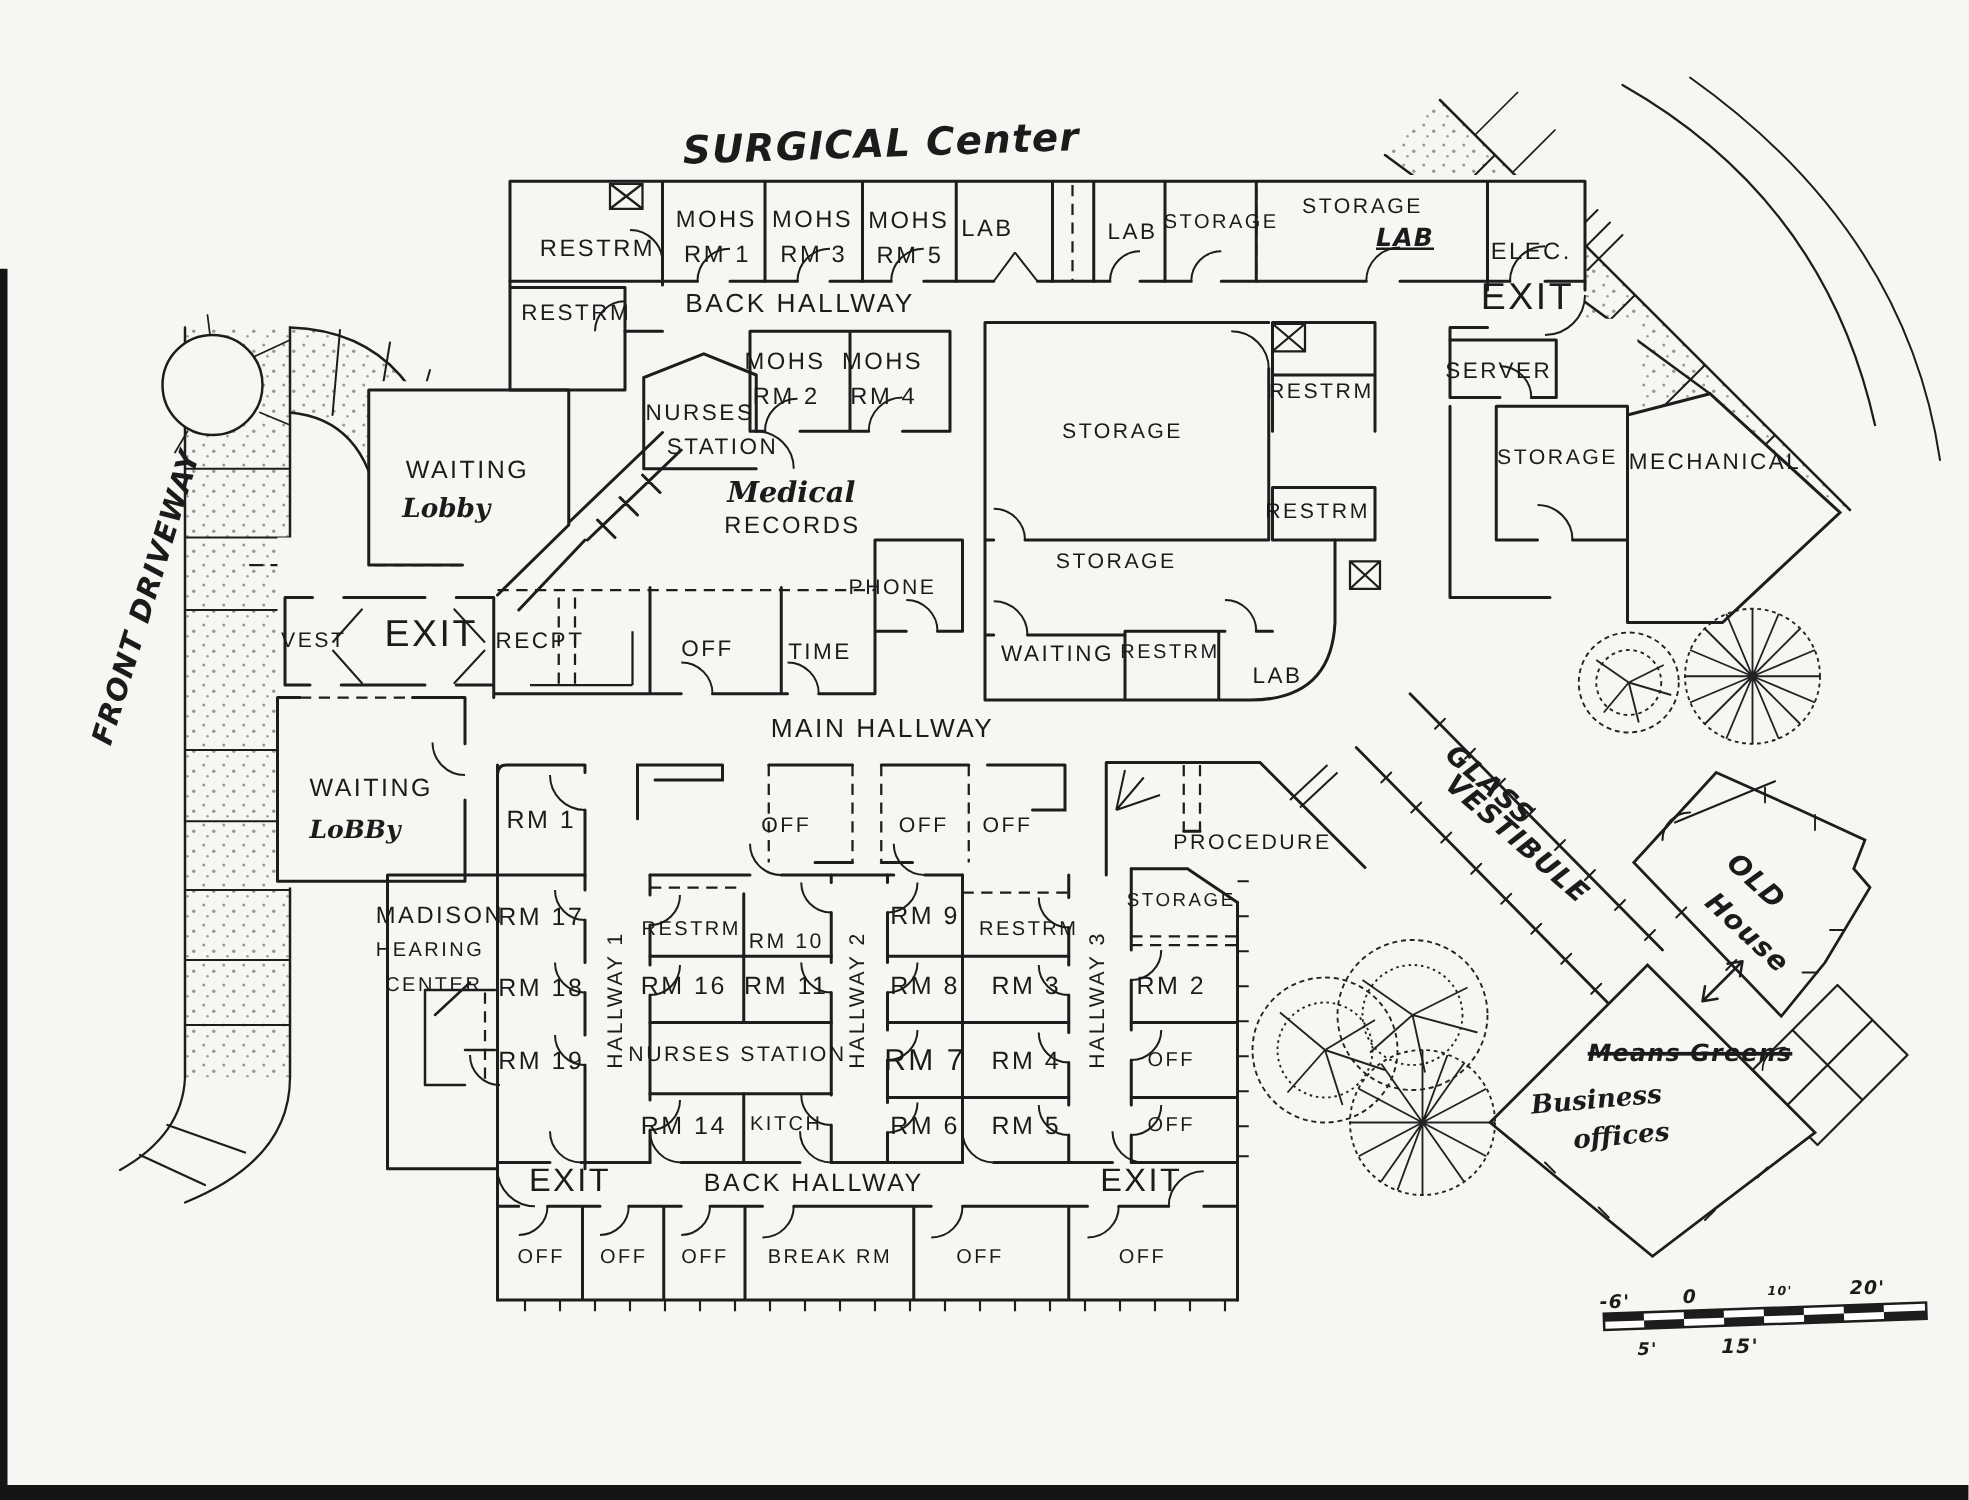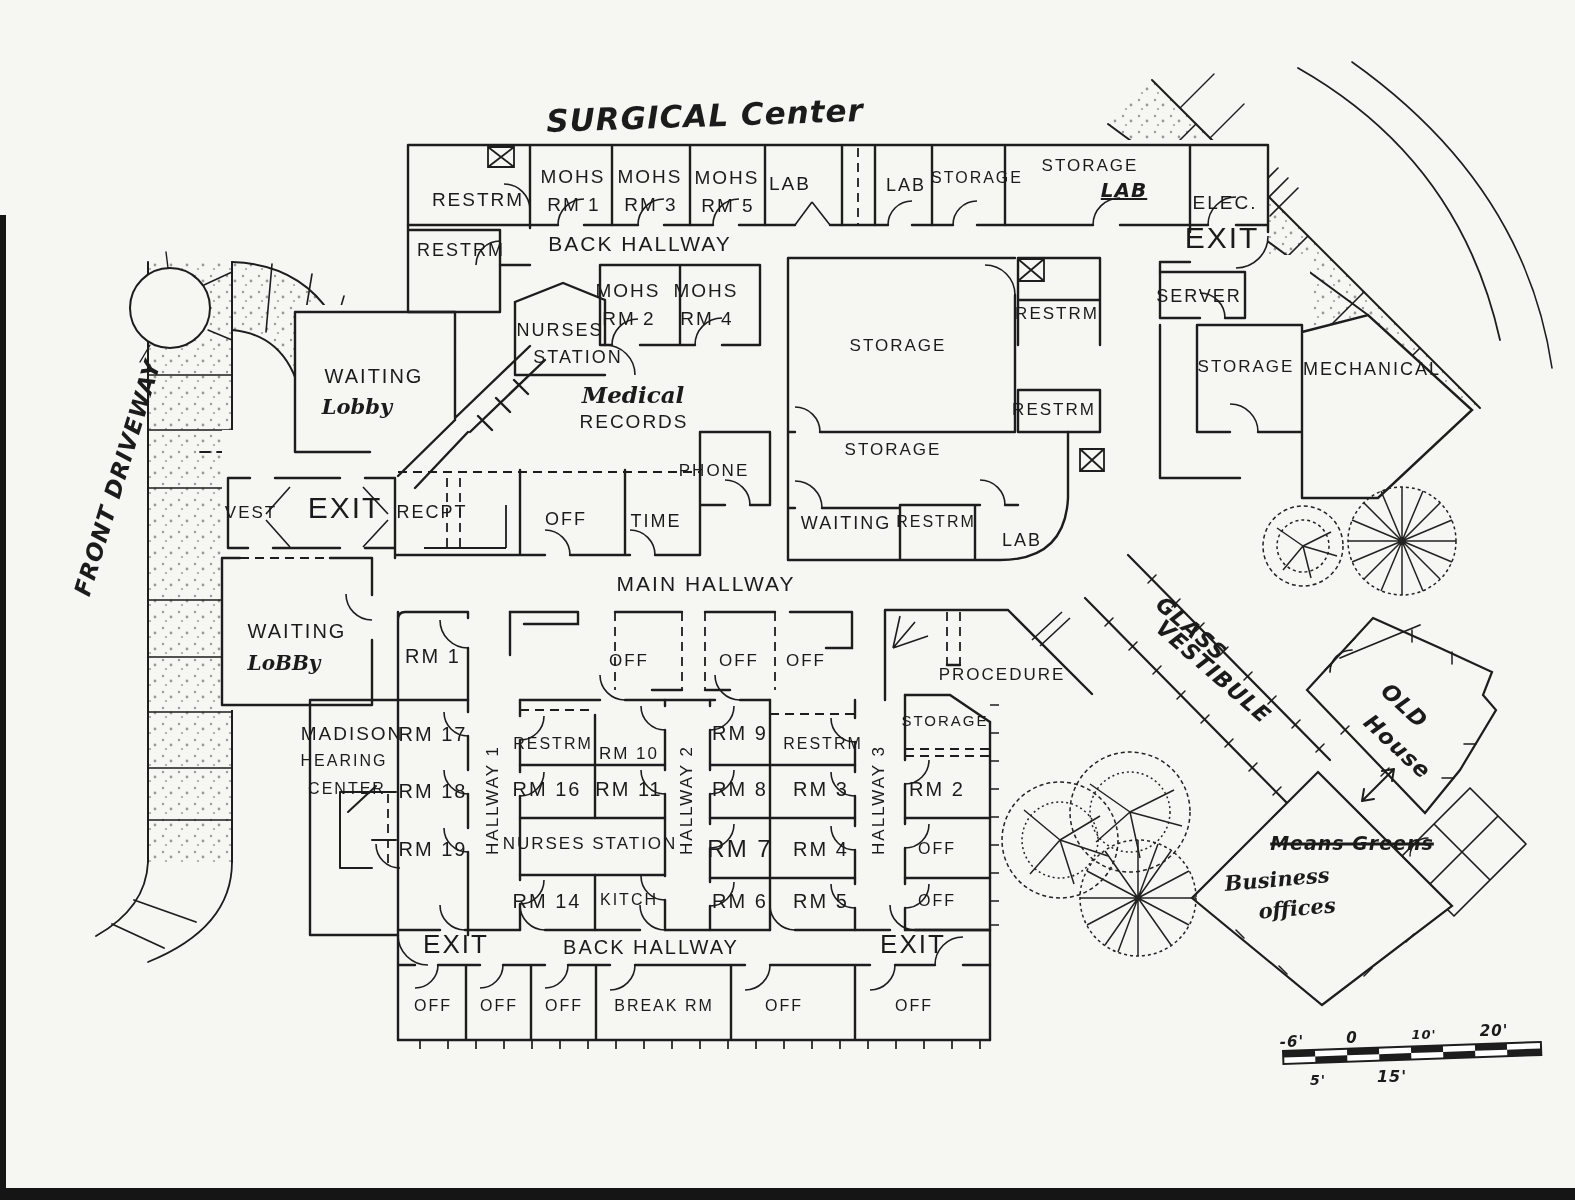--- a/index.html
+++ b/index.html
@@ -332,18 +332,18 @@
       <span class="lbl print" style="left: 914px; top: 1006px; font-size: 16px; transform: translate(-50%, -50%) rotate(0deg);">OFF</span>
       <span class="lbl hand" style="left: 1191px; top: 629px; font-size: 22px; transform: translate(-50%, -50%) rotate(41deg);">GLASS</span>
       <span class="lbl hand" style="left: 1213px; top: 672px; font-size: 22px; transform: translate(-50%, -50%) rotate(41deg);">VESTIBULE</span>
       <span class="lbl hand" style="left: 1404px; top: 706px; font-size: 22px; transform: translate(-50%, -50%) rotate(43deg);">OLD</span>
       <span class="lbl hand" style="left: 1397px; top: 747px; font-size: 22px; transform: translate(-50%, -50%) rotate(43deg);">House</span>
       <span class="lbl hand strike" style="left: 1312px; top: 843px; font-size: 19px; transform: translate(-50%, -50%) rotate(0deg); margin-left: 40px;">Means Greens</span>
       <span class="lbl script" style="left: 1277px; top: 879px; font-size: 21px; transform: translate(-50%, -50%) rotate(-5deg);">Business</span>
       <span class="lbl script" style="left: 1297px; top: 908px; font-size: 21px; transform: translate(-50%, -50%) rotate(-5deg);">offices</span>
       <span class="lbl hand" style="left: 1292px; top: 1042px; font-size: 15px; transform: translate(-50%, -50%) rotate(0deg);">-6'</span>
       <span class="lbl hand" style="left: 1352px; top: 1038px; font-size: 15px; transform: translate(-50%, -50%) rotate(0deg);">0</span>
-      <span class="lbl hand" style="left: 1424px; top: 1034px; font-size: 13px; transform: translate(-50%, -50%) rotate(0deg);">10'</span>
+      <span class="lbl hand" style="left: 1424px; top: 1034px; font-size: 10px; transform: translate(-50%, -50%) rotate(0deg);">10'</span>
       <span class="lbl hand" style="left: 1494px; top: 1031px; font-size: 15px; transform: translate(-50%, -50%) rotate(0deg);">20'</span>
       <span class="lbl hand" style="left: 1318px; top: 1080px; font-size: 14px; transform: translate(-50%, -50%) rotate(0deg);">5'</span>
       <span class="lbl hand" style="left: 1392px; top: 1077px; font-size: 16px; transform: translate(-50%, -50%) rotate(0deg);">15'</span>
     </div>
 </div>
 
 </body></html>

